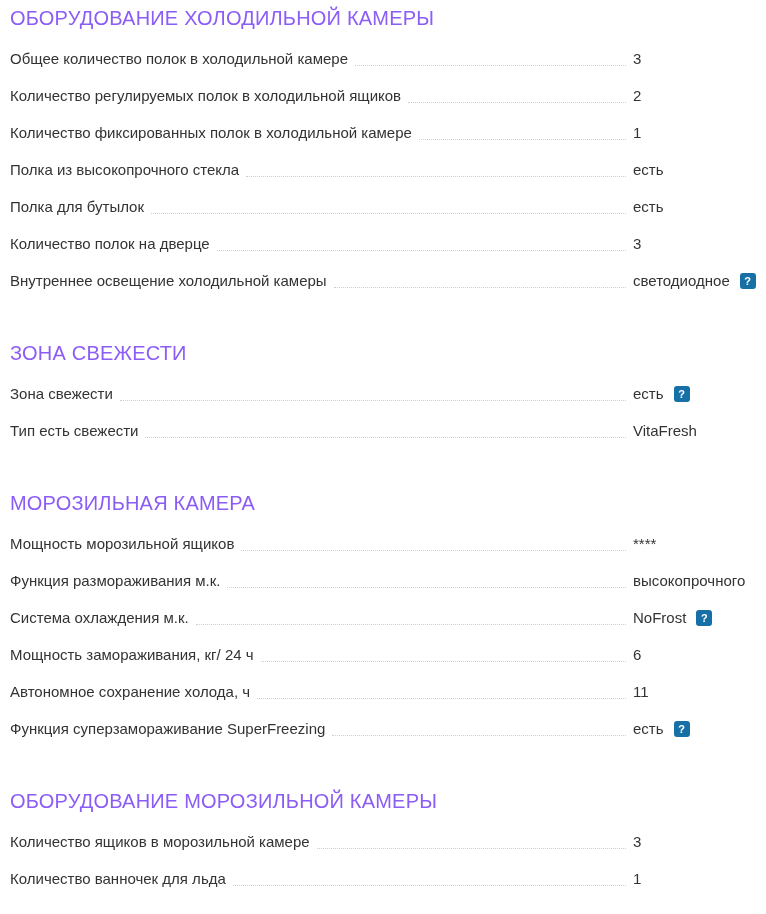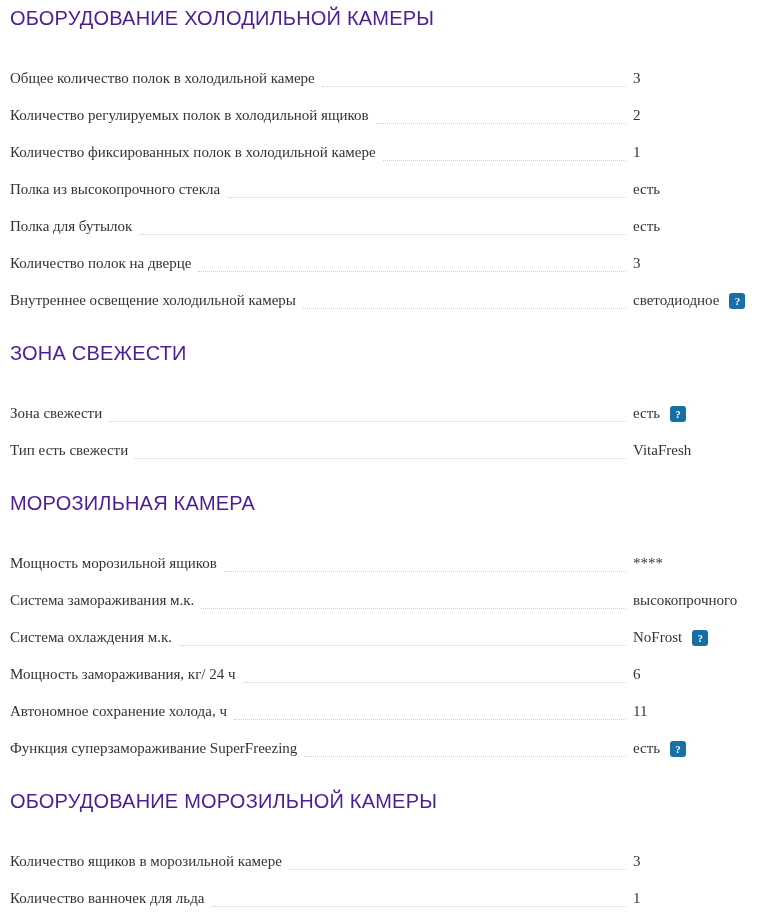--- a/index.html
+++ b/index.html
@@ -10,30 +10,29 @@
     padding: 4px 0 0 10px;
     font-family: "Liberation Sans", "DejaVu Sans", sans-serif;
     color: #333333;
     overflow: hidden;
   }
   .section { margin: 0 0 30px 0; }
   .section-title {
     font-size: 20px;
     line-height: 28px;
     font-weight: 400;
-    color: #4c1d95;
+    color: #8b5cf6;
     letter-spacing: 0.2px;
     margin: 0 0 18px 0;
   }
   .rows { }
   .row {
     height: 37px;
     display: flex;
-    align-items: flex-end;
-    font-family: Liberation Serif, serif;
+    align-items: flex-start;
   }
   .label {
     font-size: 15px;
     color: #333333;
     white-space: nowrap;
     flex: none;
   }
   .dots {
     flex: 1;
     height: 1em;
@@ -152,21 +151,21 @@
   <h2 class="section-title">МОРОЗИЛЬНАЯ КАМЕРА</h2>
   <div class="rows">
     <div class="row">
       <span class="label">Мощность морозильной ящиков</span>
       <span class="dots"></span>
       <span class="value-cell">
           <span class="value">****</span>
         </span>
     </div>
     <div class="row">
-      <span class="label">Система замораживания м.к.</span>
+      <span class="label">Функция размораживания м.к.</span>
       <span class="dots"></span>
       <span class="value-cell">
           <span class="value">высокопрочного</span>
         </span>
     </div>
     <div class="row">
       <span class="label">Система охлаждения м.к.</span>
       <span class="dots"></span>
       <span class="value-cell">
           <span class="value">NoFrost</span>

